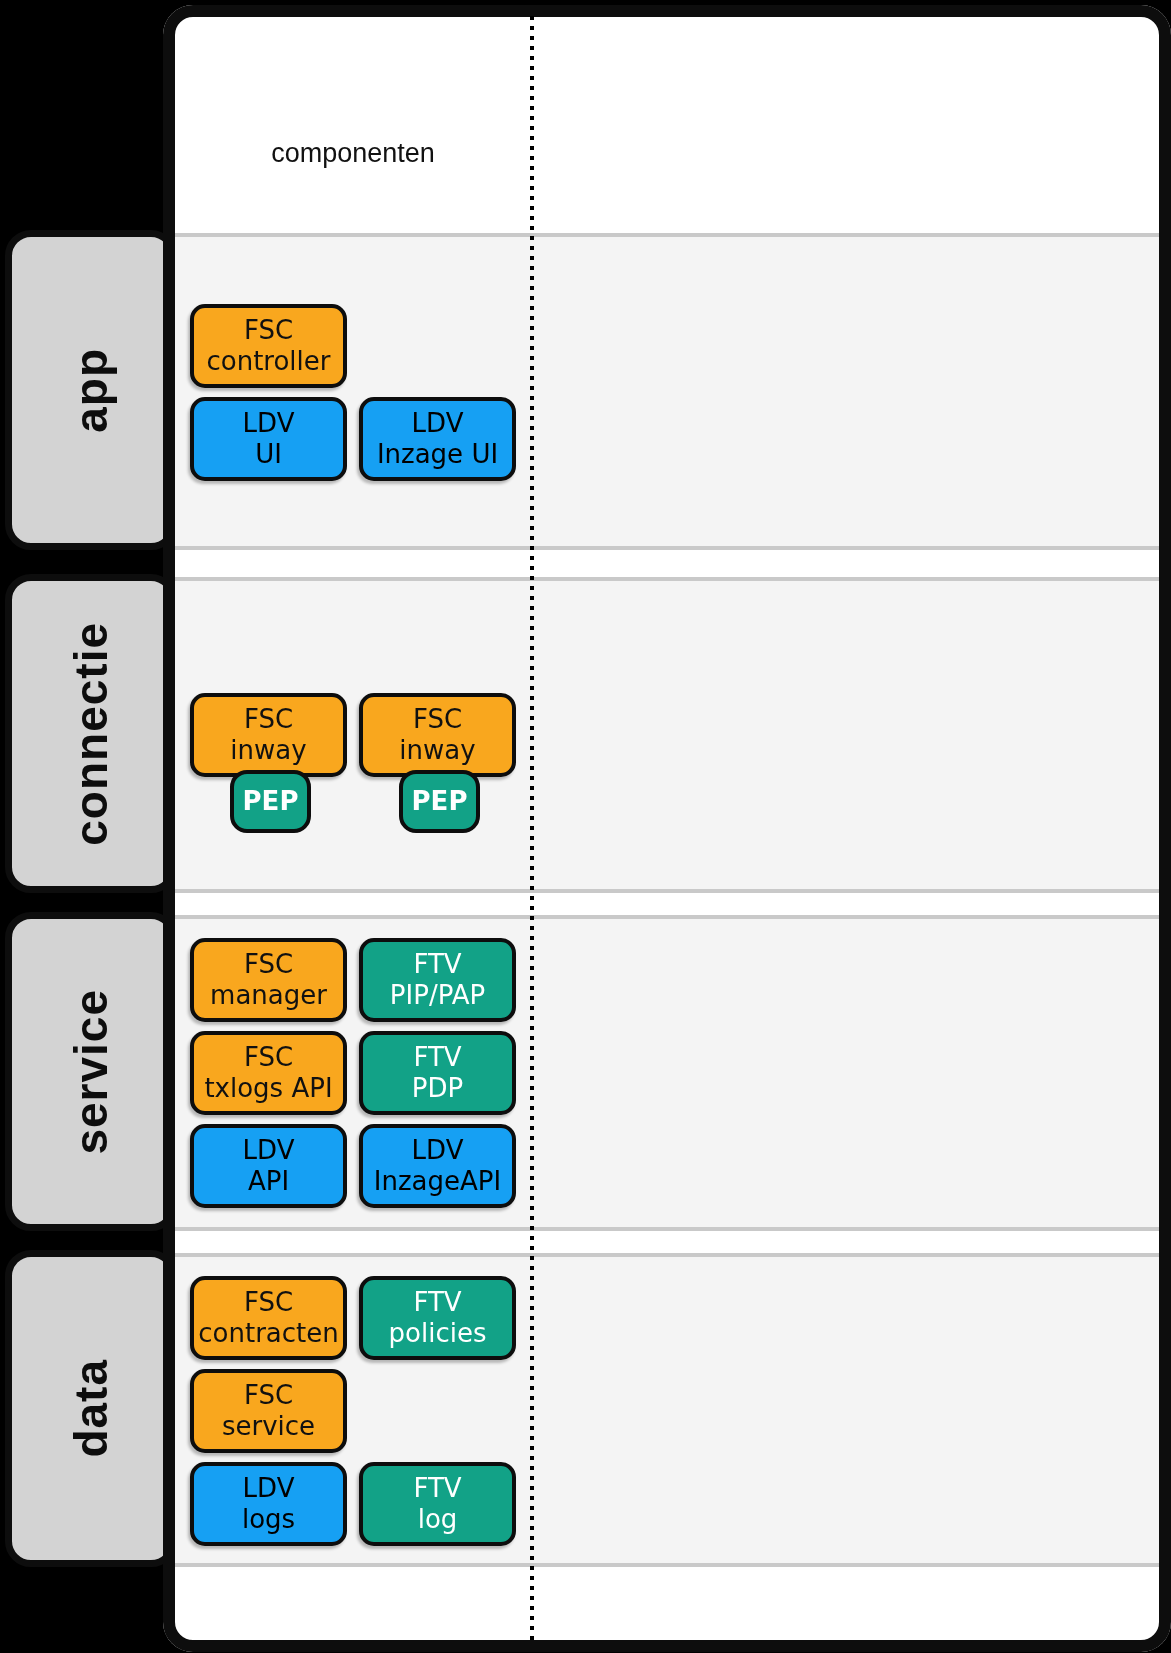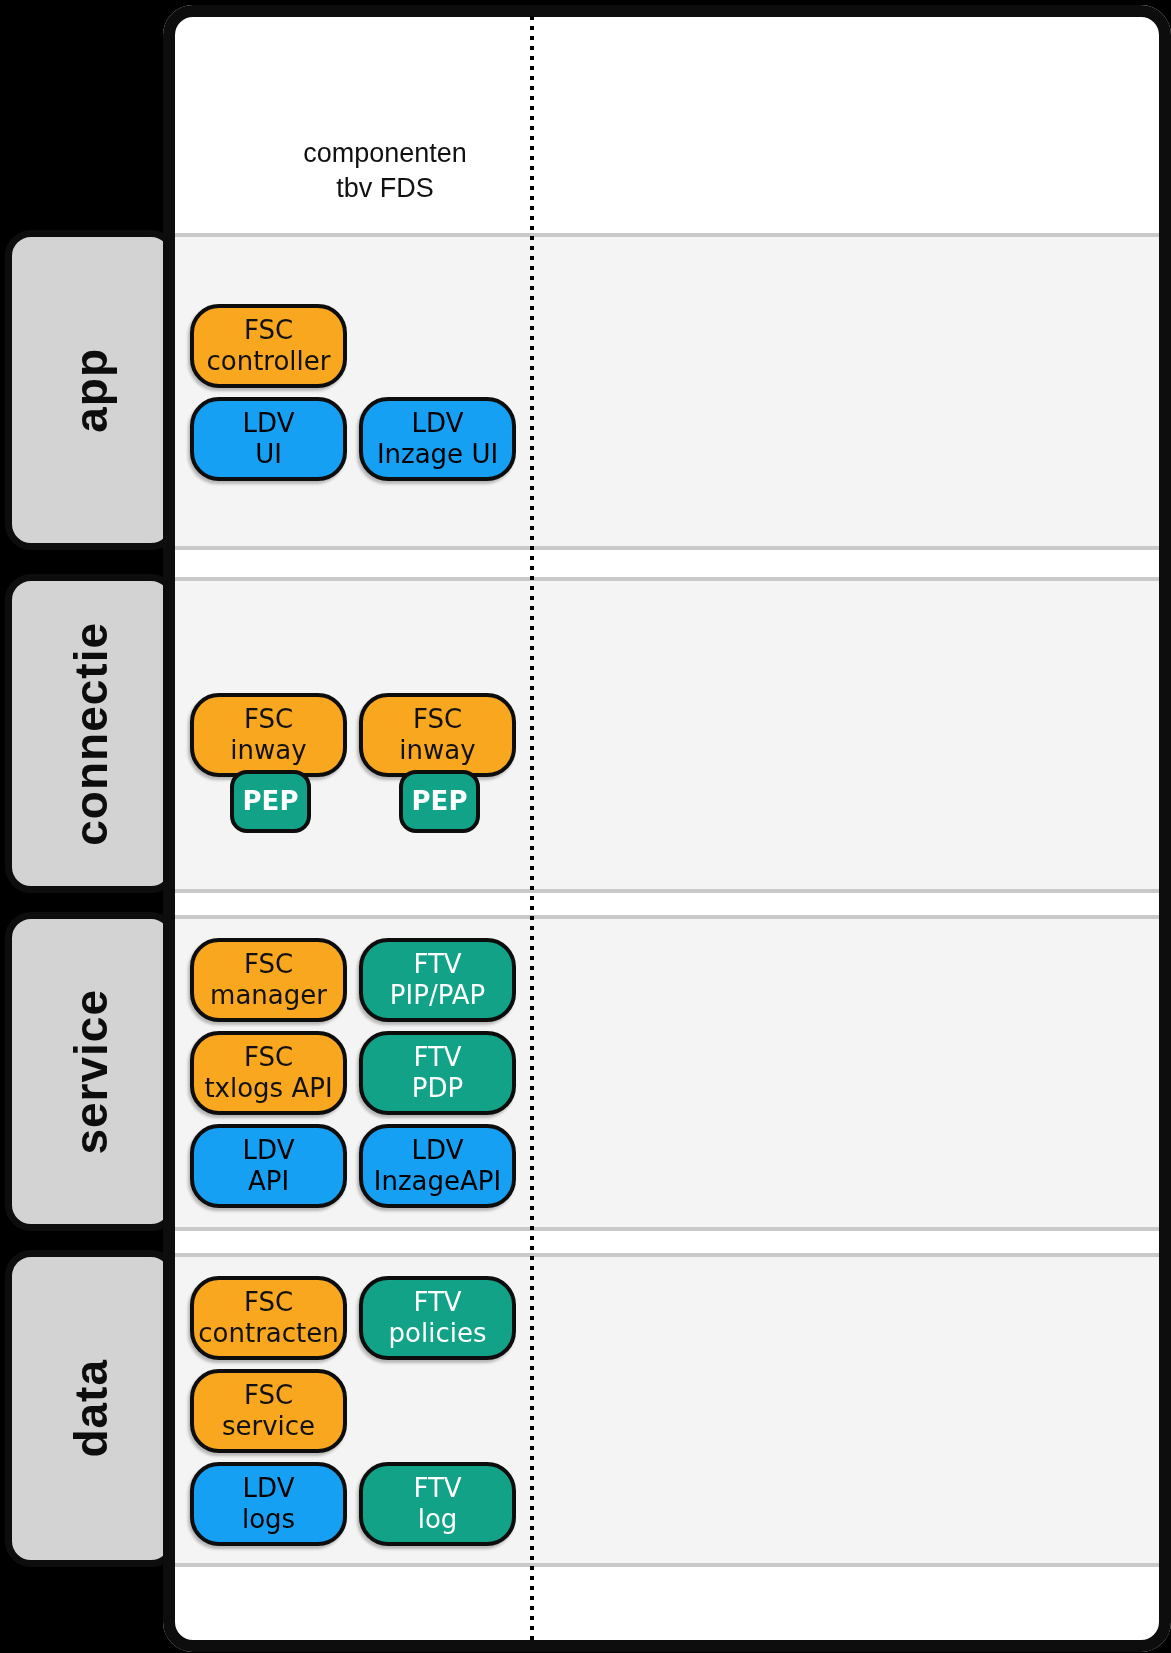--- a/index.html
+++ b/index.html
@@ -22,31 +22,31 @@
     font-weight:bold;font-size:46px;color:#0d0d0d;letter-spacing:1px;line-height:1;}
 
   
   .band{position:absolute;left:175px;width:984px;box-sizing:border-box;
     background:var(--band-fill,#f4f4f4);
     border-top:4px solid var(--band-edge,#c9c9c9);
     border-bottom:4px solid var(--band-edge,#c9c9c9);z-index:4;}
 
   
   .head-title{position:absolute;z-index:5;color:#111;font-size:27px;line-height:35px;
-    text-align:center;padding-left:32px;}
+    text-align:center;}
   .head-left{left:175px;width:356px;top:136px;}
   .head-right{left:531px;width:628px;top:146px;}
 
   
   .dotted-divider{position:absolute;left:530px;top:16px;width:4px;height:1624px;z-index:6;
     background-image:repeating-linear-gradient(to bottom,#000 0px,#000 4px,transparent 4px,transparent 10px);}
 
   
   .box{position:absolute;width:157px;height:84px;box-sizing:border-box;z-index:5;
-    border:4px solid var(--border,#0d0d0d);border-radius:29px;
+    border:4px solid var(--border,#0d0d0d);border-radius:15px;
     display:flex;flex-direction:column;align-items:center;justify-content:center;
     font-family:"DejaVu Sans",sans-serif;font-size:26px;line-height:31px;
     box-shadow:-2px 3px 3px rgba(0,0,0,.25);}
   .box span{white-space:nowrap;}
   .box.orange{background:var(--orange,#f9a71e);color:#111;}
   .box.blue{background:var(--blue,#16a0f3);color:#000000;}
   .box.teal{background:var(--teal,#12a287);color:#fff;}
 
   .badge{position:absolute;left:36px;top:73px;width:81px;height:63px;box-sizing:border-box;
     background:var(--teal,#12a287);color:#fff;border:4px solid var(--border,#0d0d0d);
@@ -75,21 +75,20 @@
 
   <div class="band" style="top:233px;height:317px;"></div>
   <div class="band" style="top:577px;height:316px;"></div>
   <div class="band" style="top:915px;height:316px;"></div>
   <div class="band" style="top:1253px;height:314px;"></div>
 
   <div class="container-border"></div>
 
   <div class="head-title head-left">
     <div>componenten</div>
-    <div>tbv FDS</div>
   </div>
 
   <div class="dotted-divider"></div>
 
   <div id="boxes-layer">
       <div class="box orange" style="left: 190px; top: 304px;">
         <span>FSC</span>
         <span>controller</span>
       </div>
       <div class="box blue" style="left: 190px; top: 397px;">

